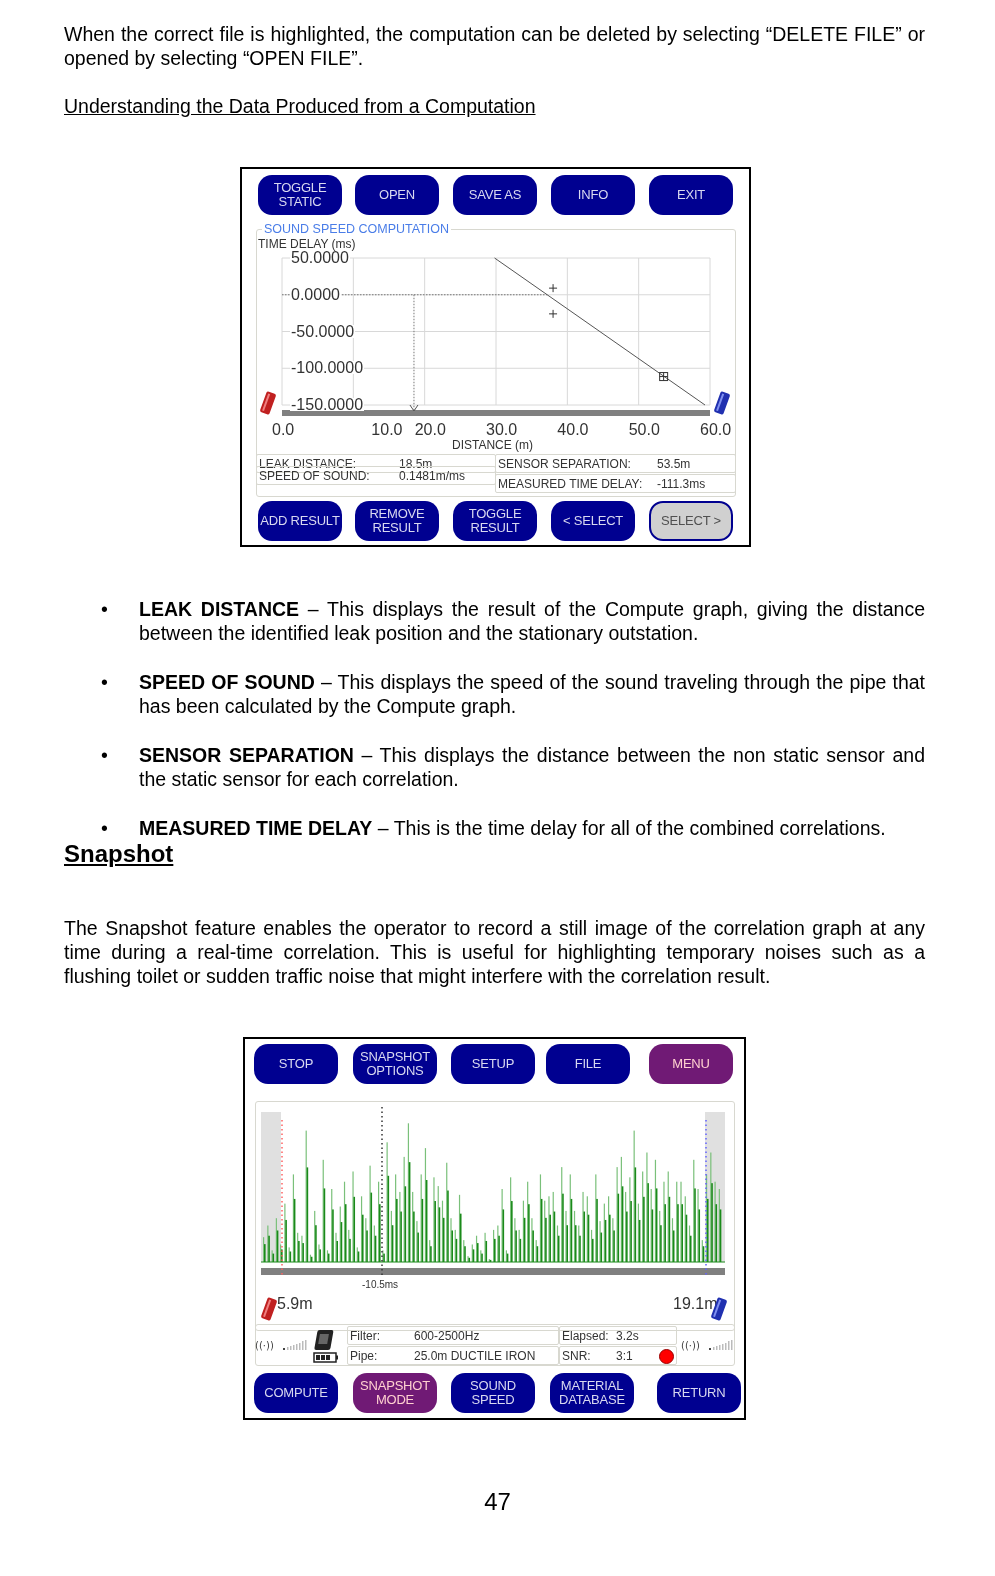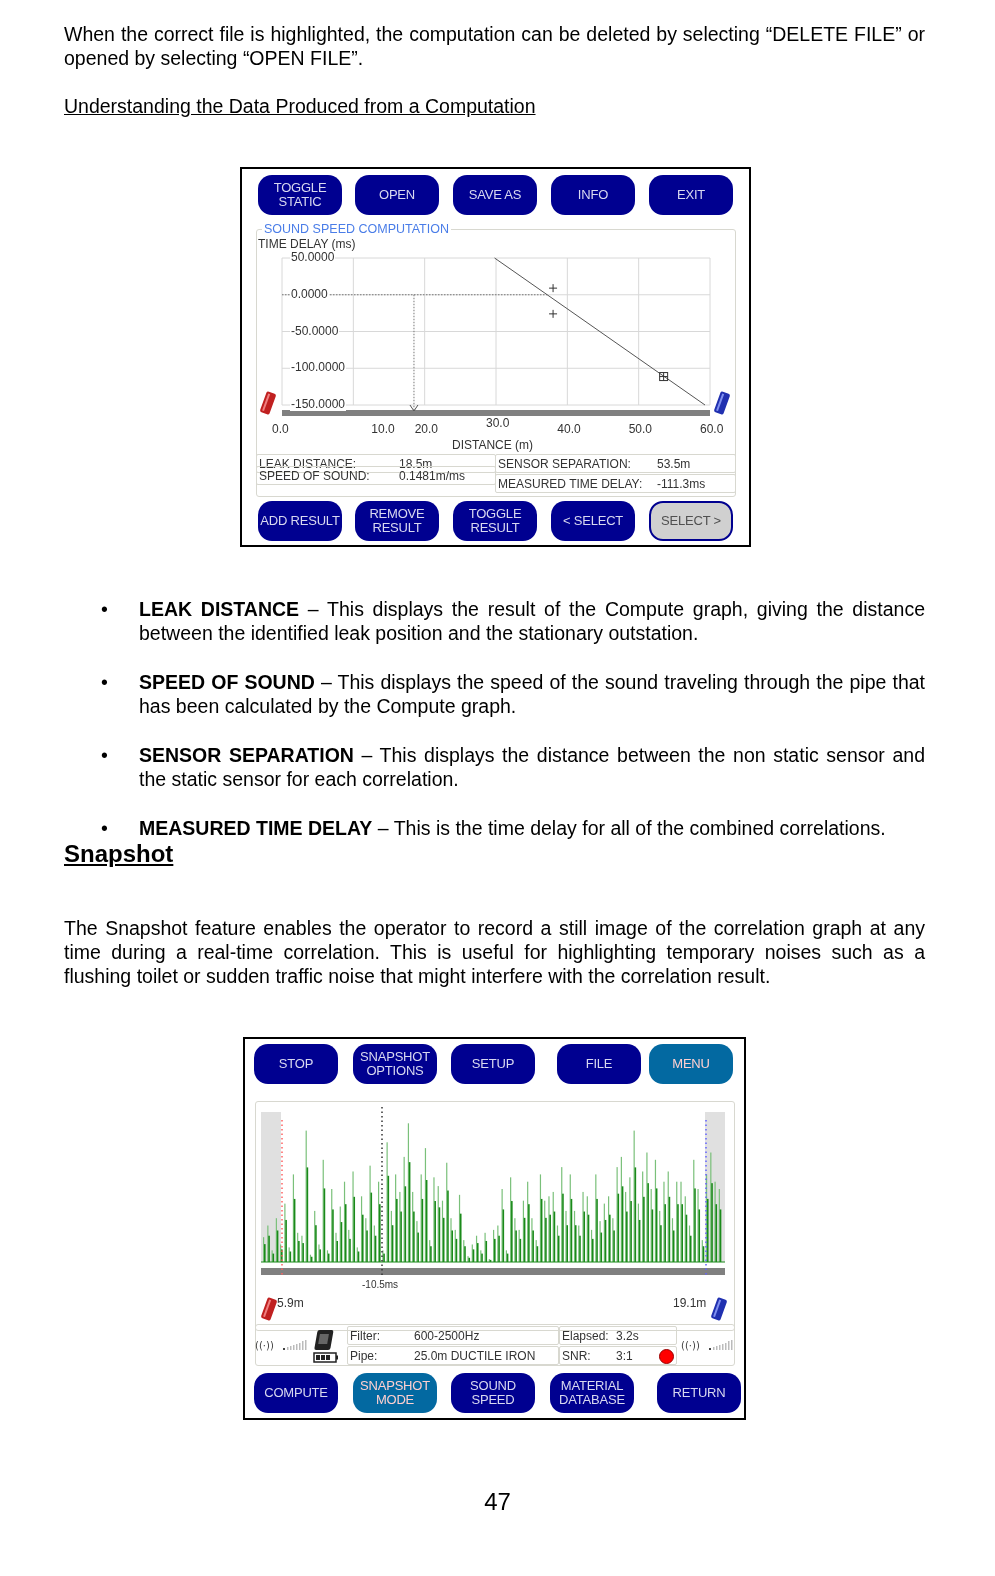--- a/index.html
+++ b/index.html
@@ -9,26 +9,26 @@
   .heading { position: absolute; left: 64px; font-size: 24px; font-weight: bold; text-decoration: underline; }
   .bullet-item { position: absolute; left: 0; width: 861px; font-size: 19.5px; line-height: 24px; }
   .bullet-dot { position: absolute; left: 37px; top: 0; }
   .bullet-text { position: absolute; left: 75px; width: 786px; text-align: justify; }
   .bullet-text b { font-weight: bold; }
   .page-num { position: absolute; left: 0; width: 995px; top: 1488px; text-align: center; font-size: 24px; }
 
   
   .screen { position: absolute; background: #fff; border: 2px solid #000; box-sizing: border-box; font-family: "Liberation Sans", sans-serif; }
   .btn { position: absolute; height: 40px; width: 84px; border-radius: 14px; background: #000090; color: #d8d8f0; font-size: 13px; line-height: 14px; display: flex; align-items: center; justify-content: center; text-align: center; box-sizing: border-box; cursor: pointer; letter-spacing: -0.2px; }
-  .btn.red { background: #0369a1; color: #ffd0d0; }
+  .btn.red { background: #701a75; color: #ffd0d0; }
   .btn.grey { background: #d0d0d0; color: #505050; border: 2px solid #000090; }
   .panel { position: absolute; border: 1px solid #d8d8d0; border-radius: 3px; box-sizing: border-box; }
   .panel-title { position: absolute; background: #fff; color: #4a7de8; font-size: 12.5px; padding: 0 2px; line-height: 13px; }
   .small-text { position: absolute; font-size: 12px; color: #333; white-space: nowrap; line-height: 13px; }
-  .tick { position: absolute; font-size: 12px; color: #333; white-space: nowrap; line-height: 13px; }
+  .tick { position: absolute; font-size: 16px; color: #333; white-space: nowrap; line-height: 13px; }
   .info-row { position: absolute; height: 19px; border: 1px solid #d8d8d0; border-radius: 2px; box-sizing: border-box; font-size: 12px; color: #333; }
   .info-row span { position: absolute; top: 2px; white-space: nowrap; }
   svg { position: absolute; overflow: visible; }
 </style>
 </head>
 <body>
 
 <div class="para" style="top:22px;">When the correct file is highlighted, the computation can be deleted by selecting “DELETE FILE” or opened by selecting “OPEN FILE”.</div>
 <div class="para underline" style="top:94px; width:auto;">Understanding the Data Produced from a Computation</div>
 
@@ -116,21 +116,21 @@
   <div class="btn" style="left:309px; top:332px;">&lt; SELECT</div>
   <div class="btn grey" style="left:407px; top:332px;">SELECT &gt;</div>
 <div class="tick" style="left: 48px; top: 82px; background: rgb(255, 255, 255); padding: 0px 1px;">50.0000</div>
     <div class="tick" style="left: 48px; top: 118.75px; background: rgb(255, 255, 255); padding: 0px 1px;">0.0000</div>
     <div class="tick" style="left: 48px; top: 155.5px; background: rgb(255, 255, 255); padding: 0px 1px;">-50.0000</div>
     <div class="tick" style="left: 48px; top: 192.25px; background: rgb(255, 255, 255); padding: 0px 1px;">-100.0000</div>
     <div class="tick" style="left: 48px; top: 229px; background: rgb(255, 255, 255); padding: 0px 1px;">-150.0000</div>
     <div class="tick" style="left: 30px; top: 254px;">0.0</div>
     <div class="tick" style="left: 101.333px; top: 254px; margin-left: 28px;">10.0</div>
     <div class="tick" style="left: 172.667px; top: 254px;">20.0</div>
-    <div class="tick" style="left: 244px; top: 248px;">30.0</div>
+    <div class="tick" style="left: 244px; top: 254px;">30.0</div>
     <div class="tick" style="left: 315.333px; top: 254px;">40.0</div>
     <div class="tick" style="left: 386.667px; top: 254px;">50.0</div>
     <div class="tick" style="left: 458px; top: 254px;">60.0</div>
   </div>
 
 <div class="bullet-item" style="left:64px; top:597px;">
   <span class="bullet-dot">•</span>
   <div class="bullet-text"><b>LEAK DISTANCE</b><span> – This displays the result of the Compute graph, giving the distance between the identified leak position and the stationary outstation.</span></div>
 </div>
 <div class="bullet-item" style="left:64px; top:670px;">
@@ -146,21 +146,21 @@
   <div class="bullet-text" style="text-align:left;"><b>MEASURED TIME DELAY</b><span> – This is the time delay for all of the combined correlations.</span></div>
 </div>
 
 <div class="heading" style="top:840px;">Snapshot</div>
 <div class="para" style="top:916px;">The Snapshot feature enables the operator to record a still image of the correlation graph at any time during a real-time correlation.   This is useful for highlighting temporary noises such as a flushing toilet or sudden traffic noise that might interfere with the correlation result.</div>
 
 <div class="screen" style="left:243px; top:1037px; width:503px; height:383px;">
   <div class="btn" style="left:9px; top:5px;">STOP</div>
   <div class="btn" style="left:108px; top:5px;">SNAPSHOT OPTIONS</div>
   <div class="btn" style="left:206px; top:5px;">SETUP</div>
-  <div class="btn" style="left:312px; top:5px;">FILE</div>
+  <div class="btn" style="left:301px; top:5px;">FILE</div>
   <div class="btn red" style="left:404px; top:5px;">MENU</div>
 
   <div class="panel" style="left:10px; top:62px; width:480px; height:230px;"></div>
   <svg id="snap-chart" style="left:0; top:0;" width="503" height="383">
       <rect x="16" y="73" width="20" height="150" fill="#e0e0e0"></rect>
       <rect x="460" y="73" width="20" height="150" fill="#e0e0e0"></rect>
       <rect x="18" y="198.18" width="1.2" height="24.82" fill="#7ac07a"></rect>
       <rect x="19" y="205.1296" width="1.6" height="17.8704" fill="#1a8a1a"></rect>
       <rect x="22.25925925925926" y="186.5" width="1.2" height="36.5" fill="#7ac07a"></rect>
       <rect x="23.25925925925926" y="196.72" width="1.6" height="26.279999999999998" fill="#1a8a1a"></rect>

